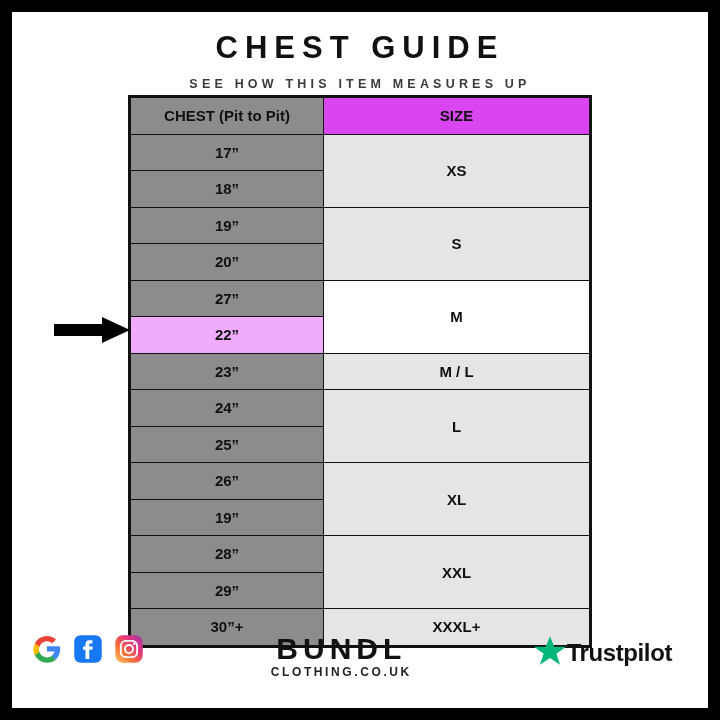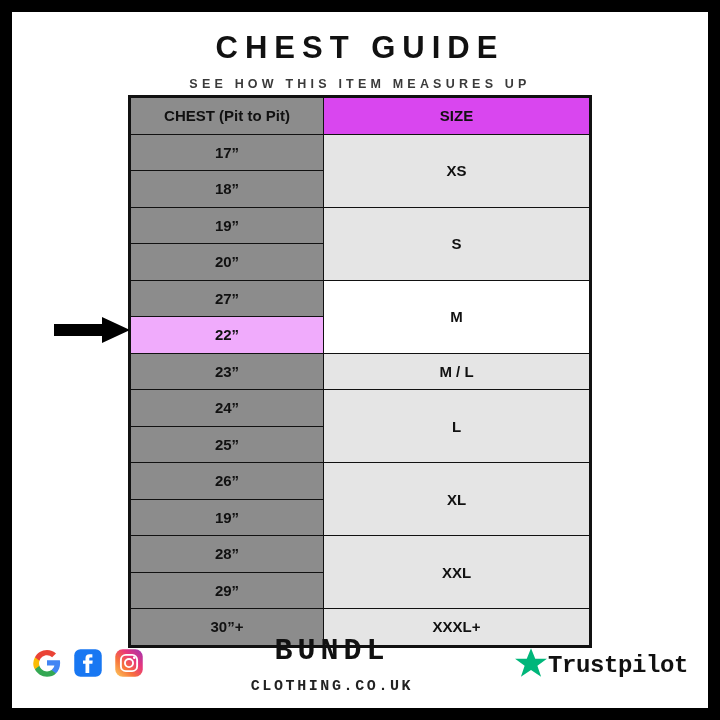--- a/index.html
+++ b/index.html
@@ -93,50 +93,49 @@
     top: 222px;
     width: 76px;
     height: 26px;
   }
   .arrow svg {
     display: block;
   }
   .footer {
     position: absolute;
     left: 0;
-    right: 0;
+    right: 16px;
     bottom: 12px;
     height: 62px;
     display: flex;
-    align-items: center;
+    align-items: flex-start;
     justify-content: space-between;
     padding: 0 20px;
     box-sizing: border-box;
-    font-family: Liberation Mono, monospace;
   }
   .socials {
     display: flex;
     align-items: center;
     gap: 11px;
   }
   .brand {
     text-align: center;
     flex: 0 0 auto;
     margin-left: 6px;
   }
   .brand-name {
     font-size: 30px;
     font-weight: bold;
     letter-spacing: 5px;
     color: #111111;
     line-height: 1;
   }
   .brand-sub {
-    margin-top: 12px;
-    font-size: 15px;
+    margin-top: 1px;
+    font-size: 12px;
     font-weight: bold;
     letter-spacing: 2.6px;
     color: #222222;
   }
   .trustpilot {
     display: flex;
     align-items: center;
   }
   .tp-name {
     font-size: 24px;

